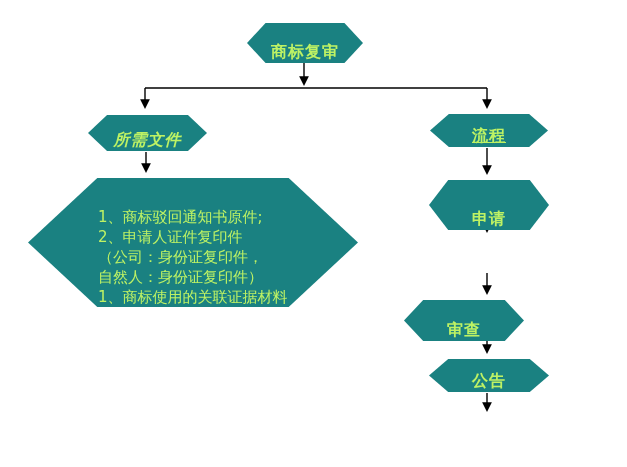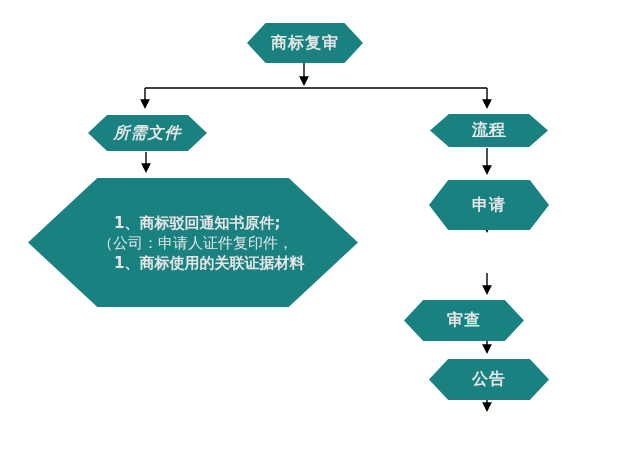--- a/index.html
+++ b/index.html
@@ -19,53 +19,53 @@
     position: absolute;
     left: 0;
     top: 0;
     pointer-events: none;
   }
   .hex {
     position: absolute;
     background: #1a8181;
     clip-path: polygon(16% 0%, 84% 0%, 100% 50%, 84% 100%, 16% 100%, 0% 50%);
     display: flex;
-    align-items: center;
+    align-items: flex-end;
     justify-content: center;
-    color: #e5e5e5;
+    color: #bef264;
     font-weight: bold;
     font-size: 16px;
     letter-spacing: 1px;
     white-space: nowrap;
   }
   .hex-root   { left: 247px; top: 23px;  width: 116px; height: 40px; }
   .hex-docs   { left: 88px;  top: 115px; width: 119px; height: 36px; font-style: italic; }
   .hex-proc   { left: 430px; top: 114px; width: 118px; height: 33px; text-decoration: underline; }
   .hex-step-0 { left: 429px; top: 180px; width: 120px; height: 50px; }
   .hex-step-1 { left: 429px; top: 238px; width: 120px; height: 34px; }
   .hex-step-2 { left: 404px; top: 300px; width: 120px; height: 41px; }
-  .hex-step-3 { left: 429px; top: 359px; width: 120px; height: 41px; font-family: Liberation Serif, serif; }
+  .hex-step-3 { left: 429px; top: 359px; width: 120px; height: 33px; font-family: Liberation Serif, serif; }
   .hex-step-4 { left: 421px; top: 417px; width: 136px; height: 35px; }
   .hex-big {
     left: 28px;
     top: 178px;
     width: 330px;
     height: 129px;
     clip-path: polygon(21% 0%, 79% 0%, 100% 50%, 79% 100%, 21% 100%, 0% 50%);
     justify-content: flex-start;
     font-weight: normal;
     letter-spacing: 0;
   }
   .details {
     padding-left: 70px;
     font-size: 15px;
     line-height: 20px;
     white-space: nowrap;
   }
-  .detail-line.bold { font-weight: bold; margin-left: 16px; }
+  .detail-line.bold { font-weight: normal; }
   .detail-line.regular { font-weight: normal; }
 </style>
 </head>
 <body>
 
 <div class="canvas">
 
   <svg class="connectors" width="627" height="467">
     <defs>
       <marker id="arrow" markerWidth="9" markerHeight="9" refX="5.5" refY="3.5" orient="auto">
@@ -94,21 +94,23 @@
     <span>所需文件</span>
   </div>
 
   <div class="hex hex-proc">
     <span>流程</span>
   </div>
 
   <div class="hex hex-big">
     <div class="details">
       <div class="detail-line bold">1、商标驳回通知书原件;</div>
-      <div class="detail-line regular">（公司：申请人证件复印件，</div>
+      <div class="detail-line bold">2、申请人证件复印件</div>
+      <div class="detail-line regular">（公司：身份证复印件，</div>
+      <div class="detail-line regular">自然人：身份证复印件）</div>
       <div class="detail-line bold">1、商标使用的关联证据材料</div>
     </div>
   </div>
 
   <div class="hex hex-step-0">
     <span>申请</span>
   </div>
 
 
   <div class="hex hex-step-2">

